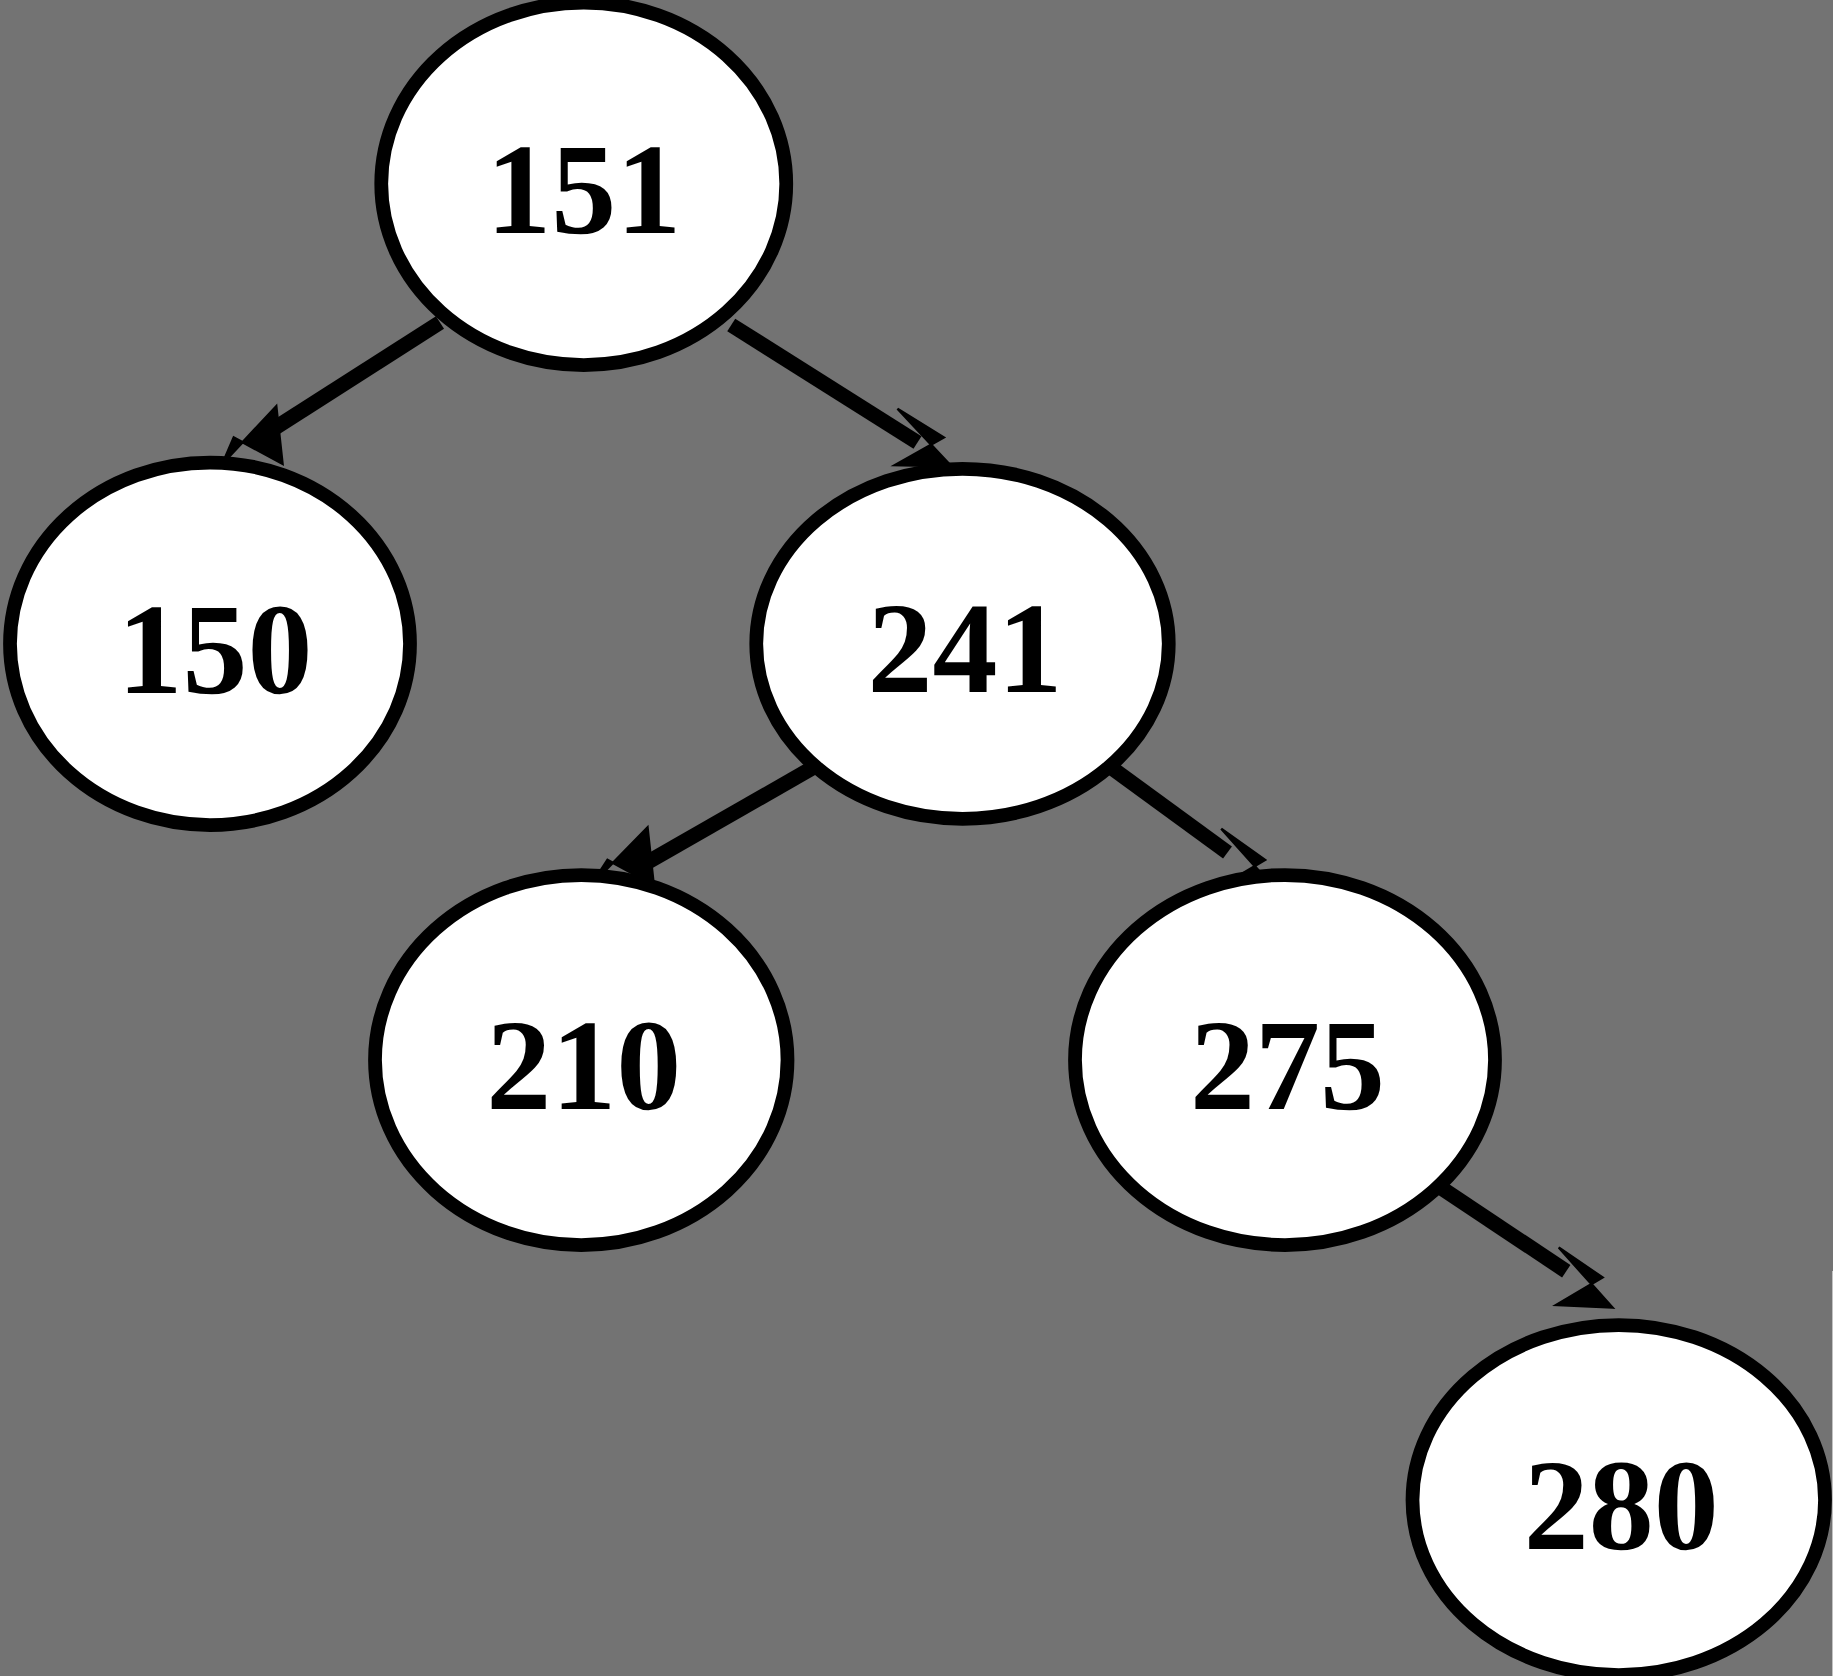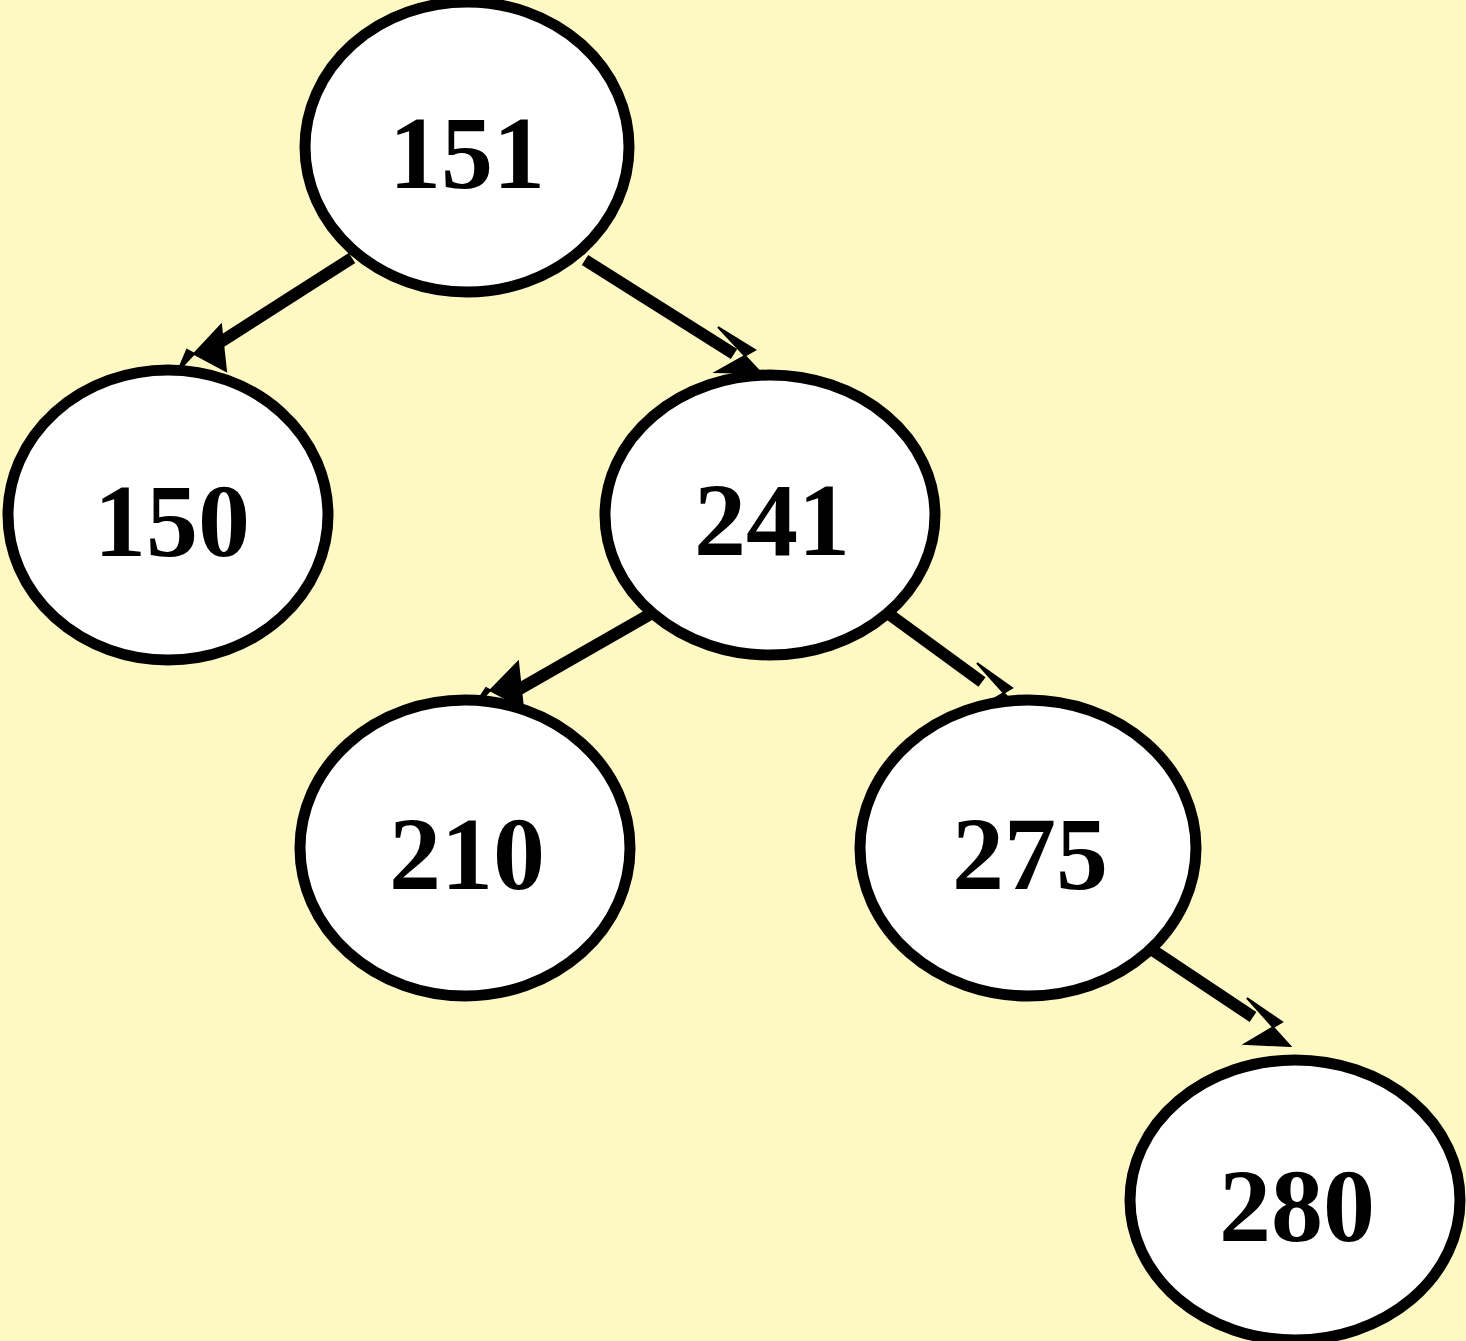--- a/index.html
+++ b/index.html
@@ -11,21 +11,21 @@
   body {
     width: 1466px;
     height: 1341px;
     overflow: hidden;
     font-family: "Liberation Serif", "DejaVu Serif", serif;
   }
   #diagram-root {
     position: relative;
     width: 1466px;
     height: 1341px;
-    background: #fef9c3;
+    background: #737373;
   }
   #tree-svg {
     display: block;
     width: 1466px;
     height: 1341px;
   }
   .node-ellipse {
     fill: #ffffff;
     stroke: #000000;
     stroke-width: 11;

